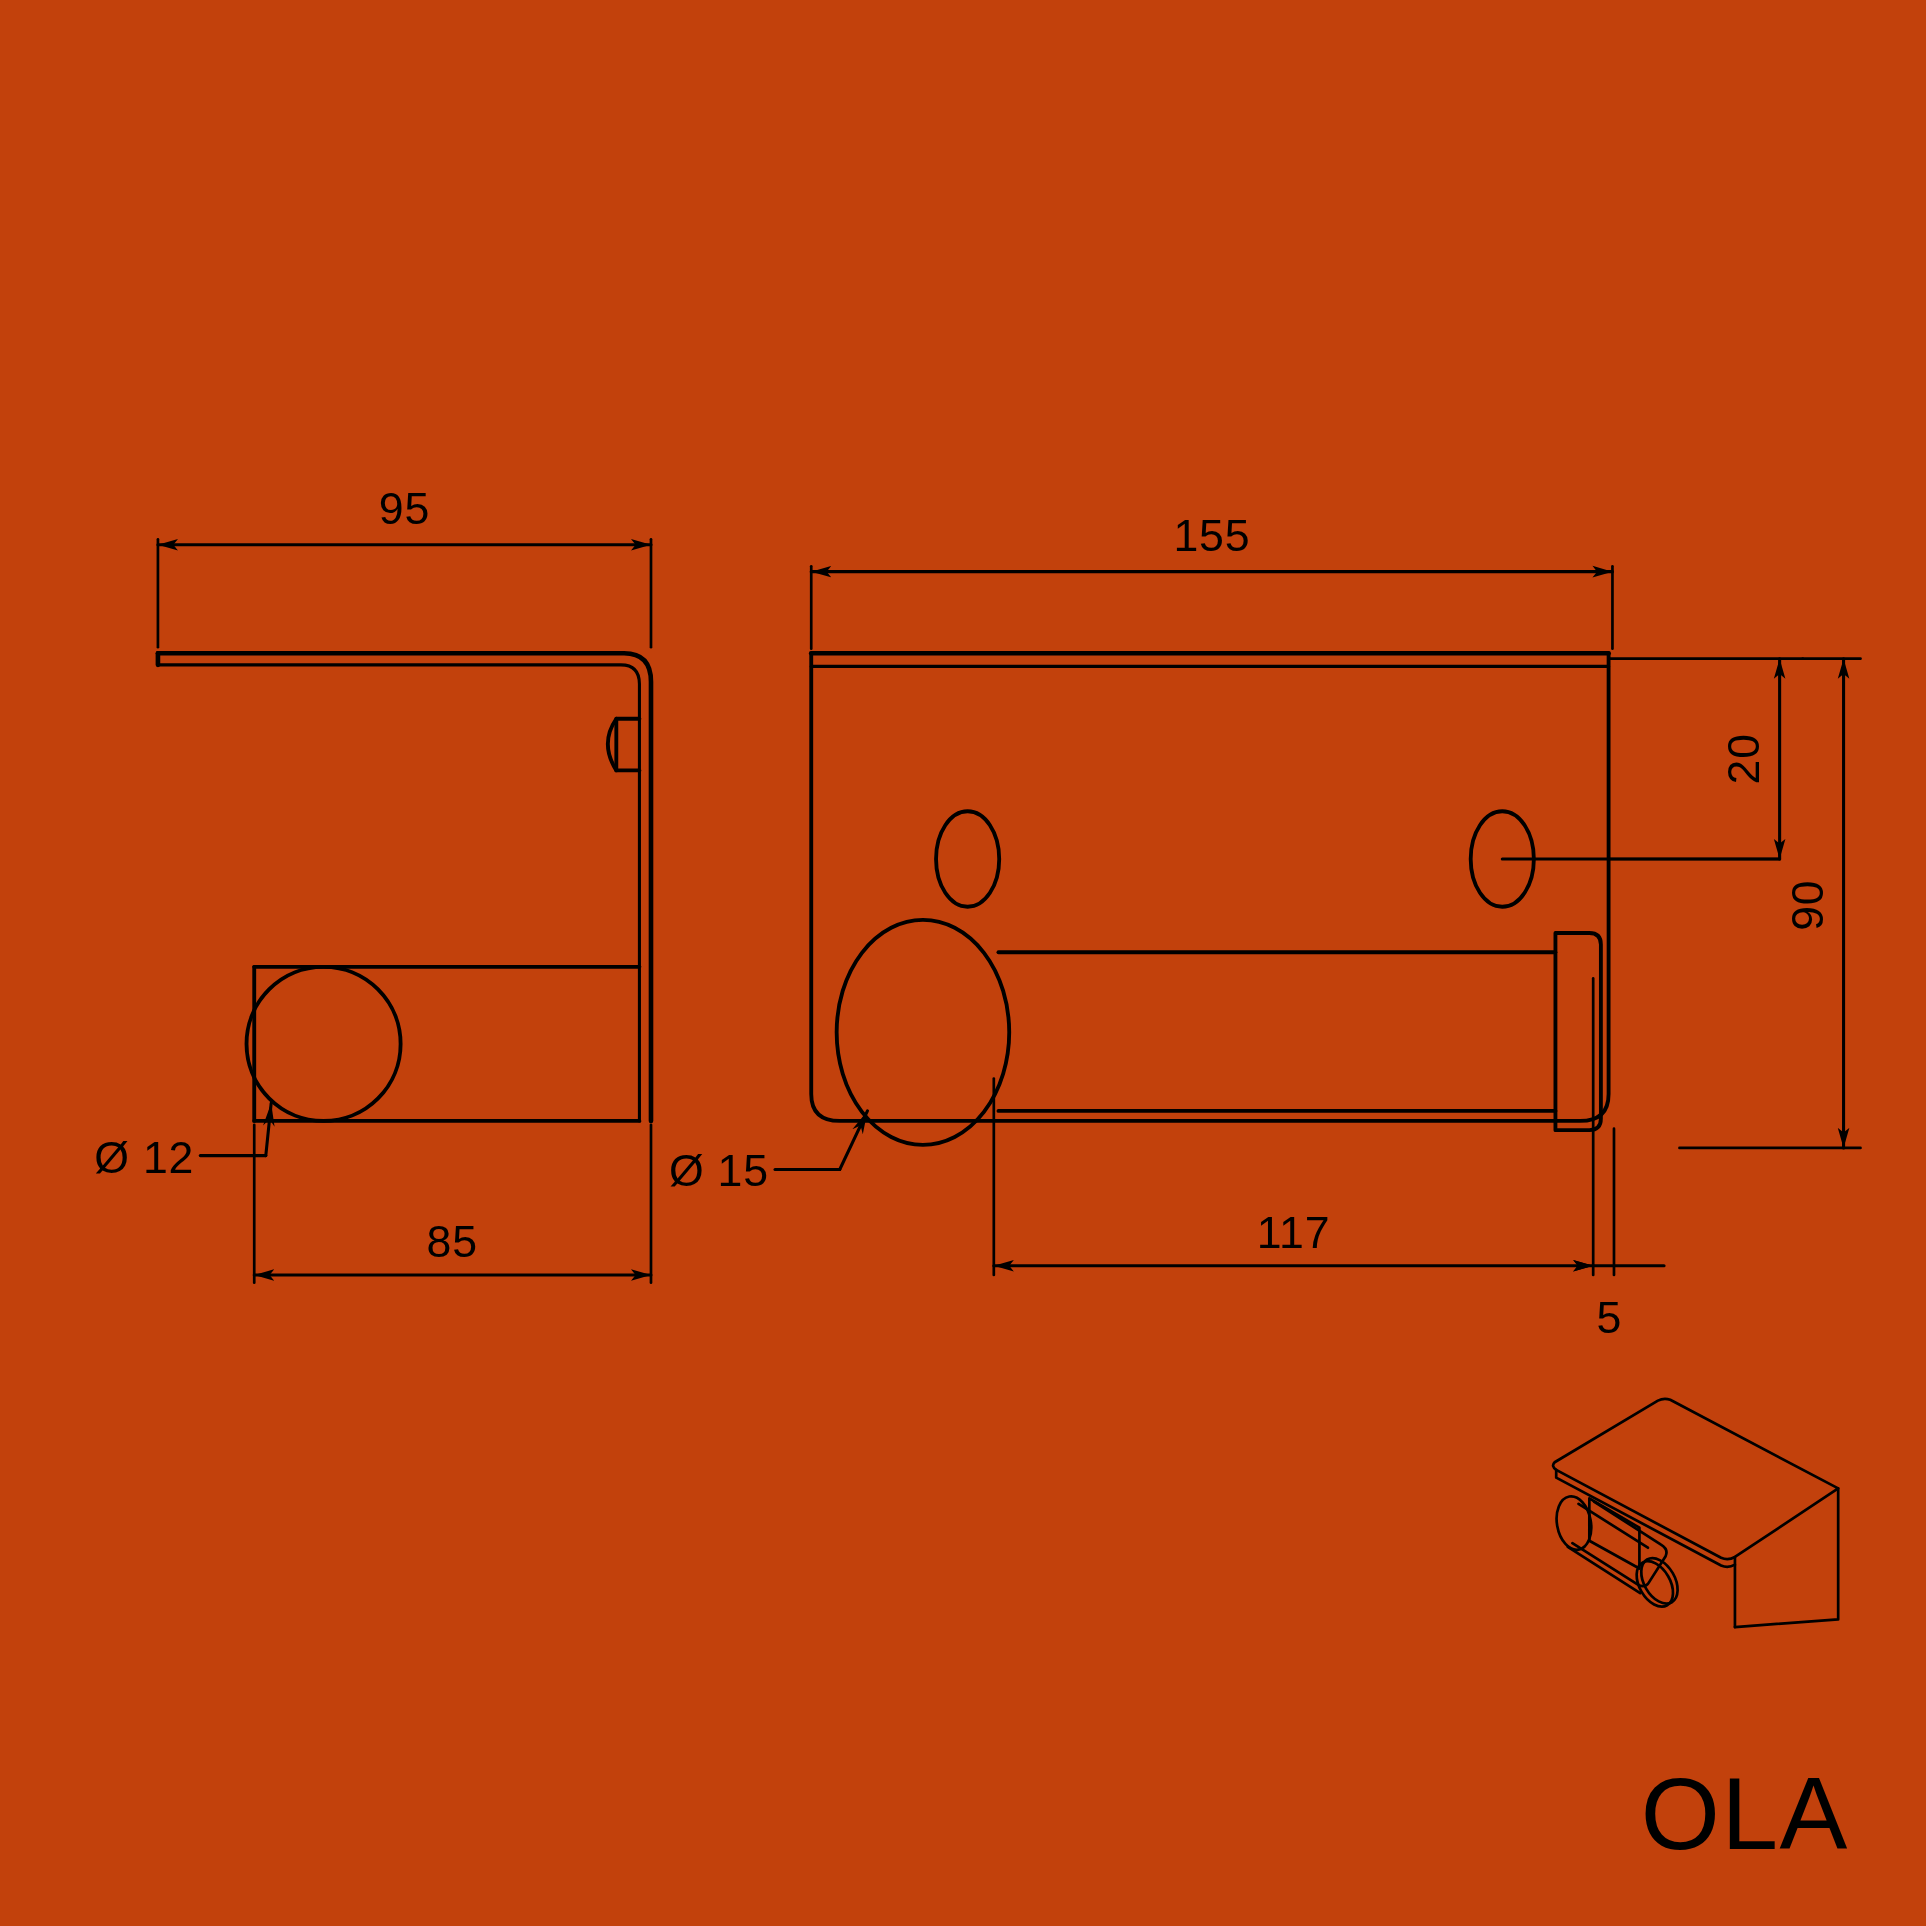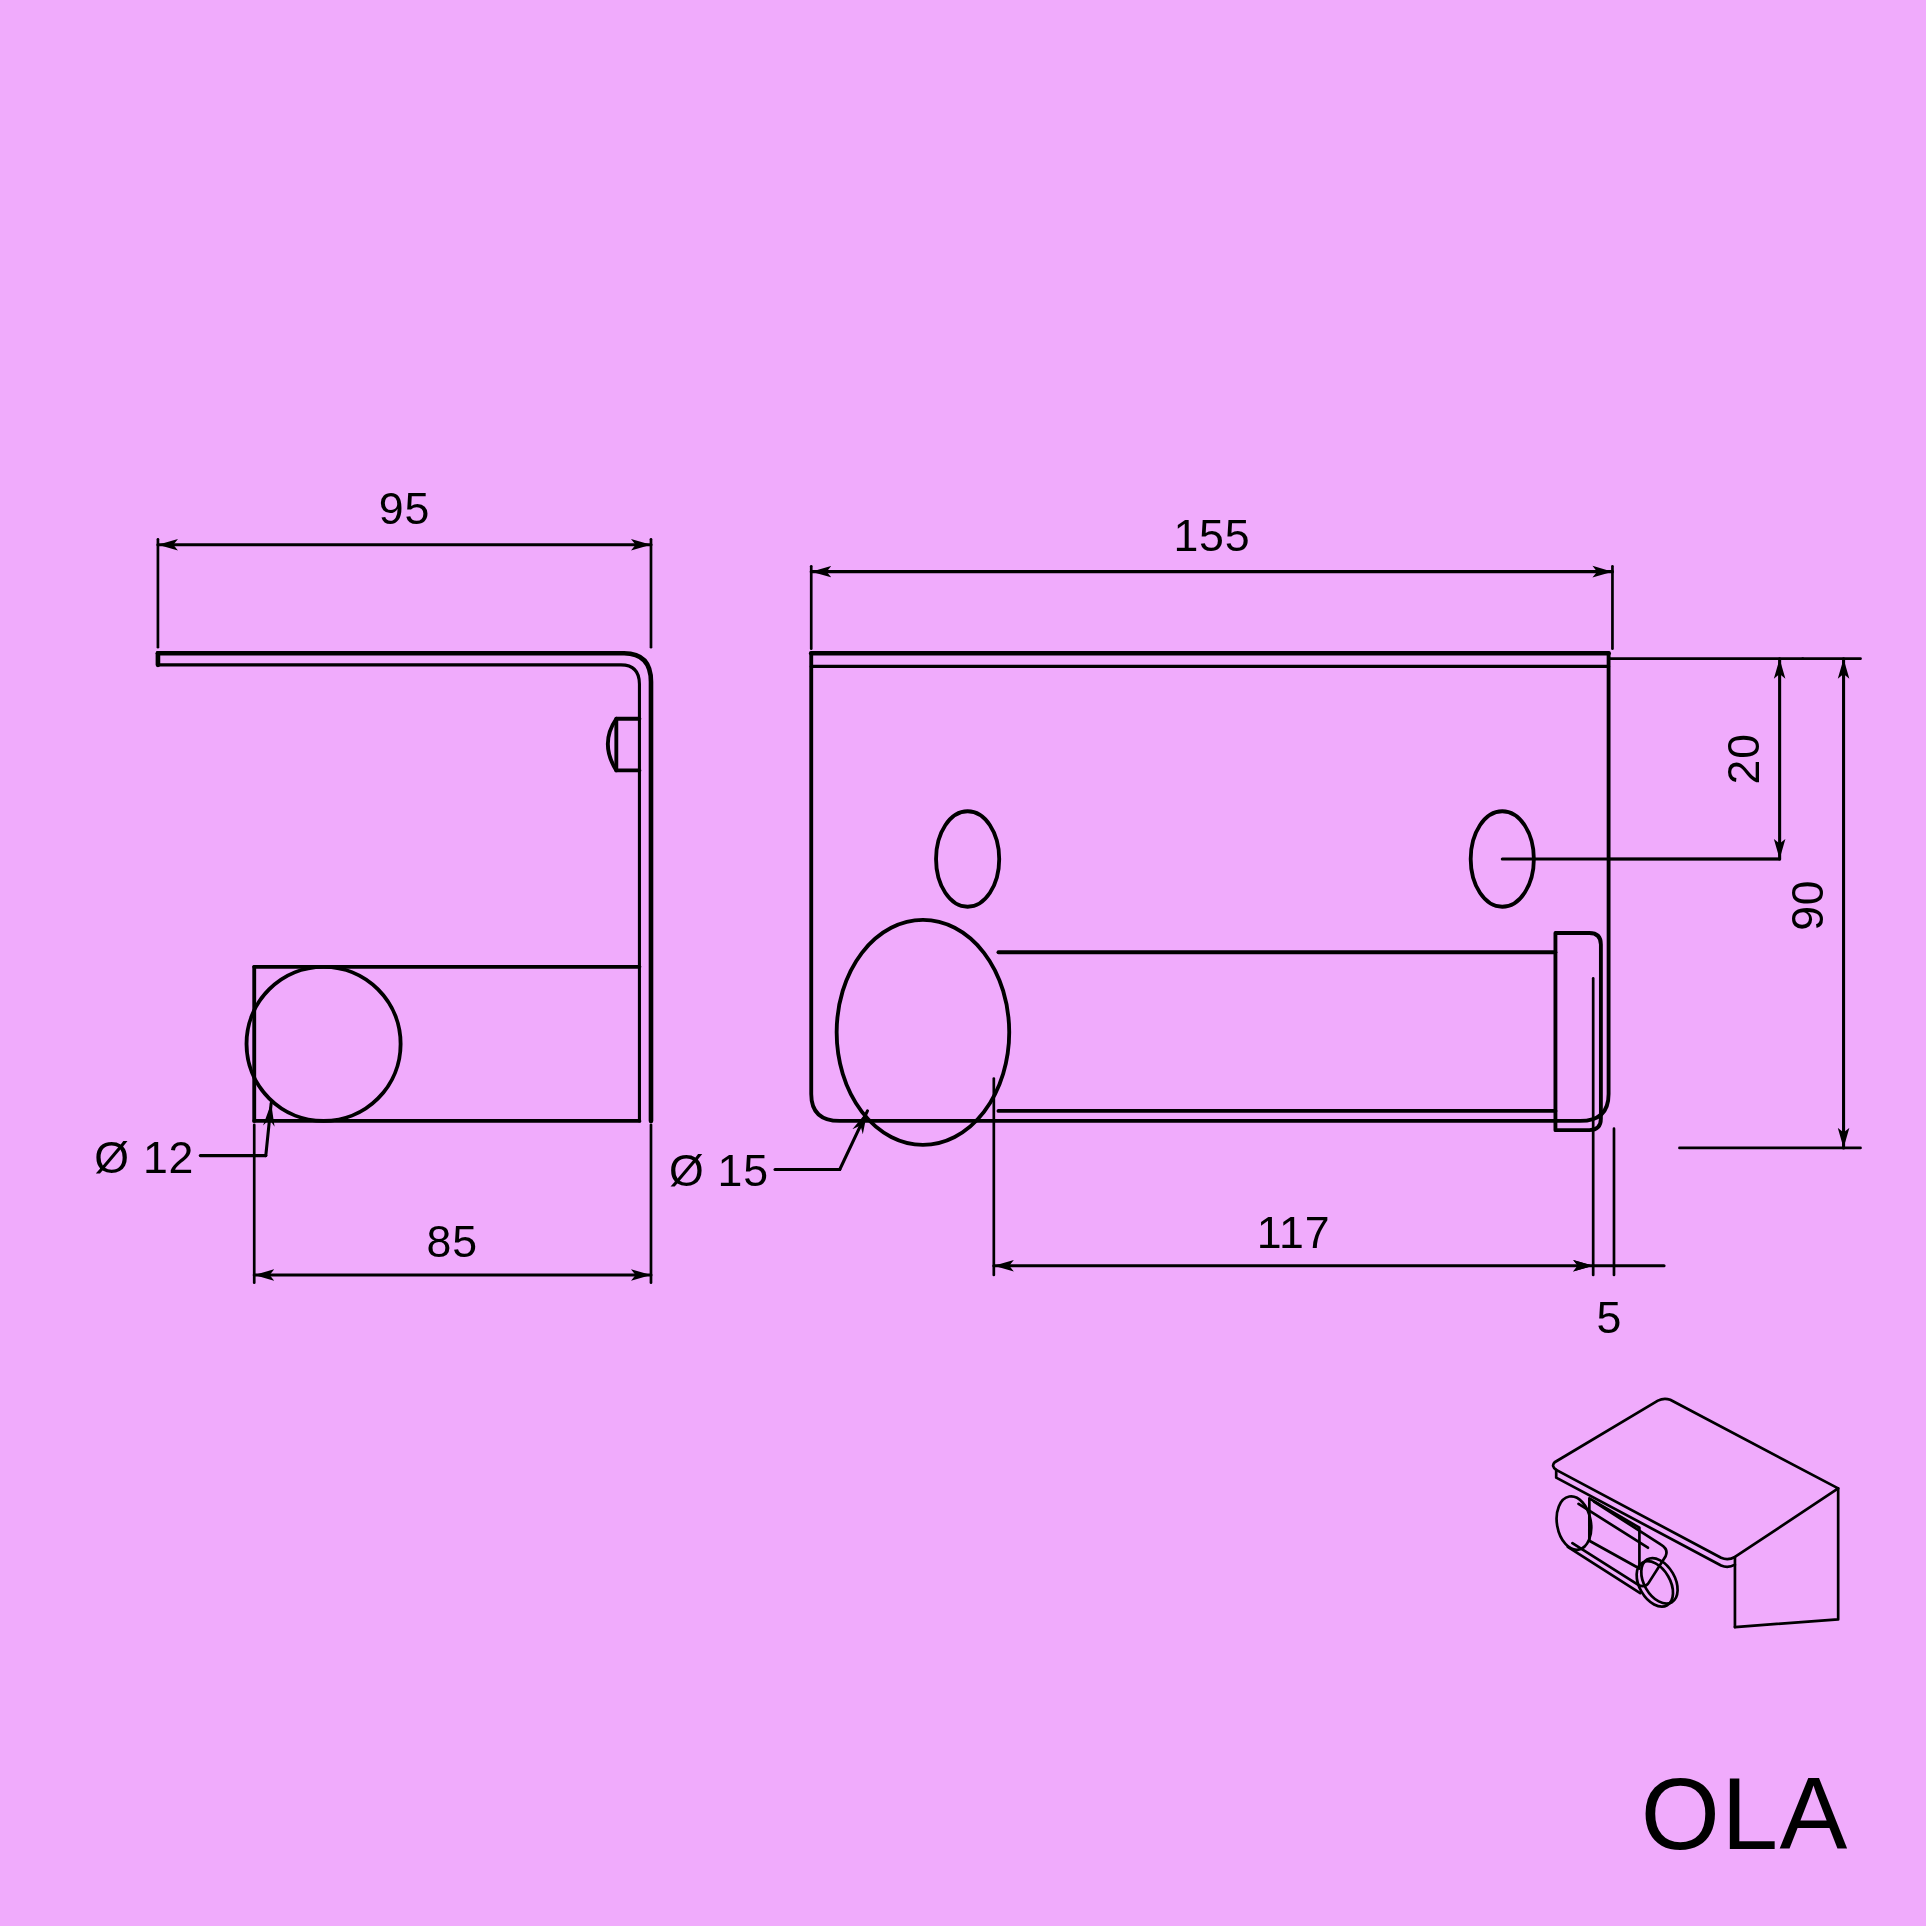--- a/index.html
+++ b/index.html
@@ -4,21 +4,21 @@
 <style>
   html, body {
     margin: 0;
     padding: 0;
     background: #ffffff;
   }
   #sheet {
     position: relative;
     width: 1926px;
     height: 1926px;
-    background: #f0abfc;
+    background: #c2410c;
     font-family: "Liberation Sans", sans-serif;
     overflow: hidden;
   }
   #sheet svg {
     position: absolute;
     top: 0;
     left: 0;
     width: 1926px;
     height: 1926px;
   }

